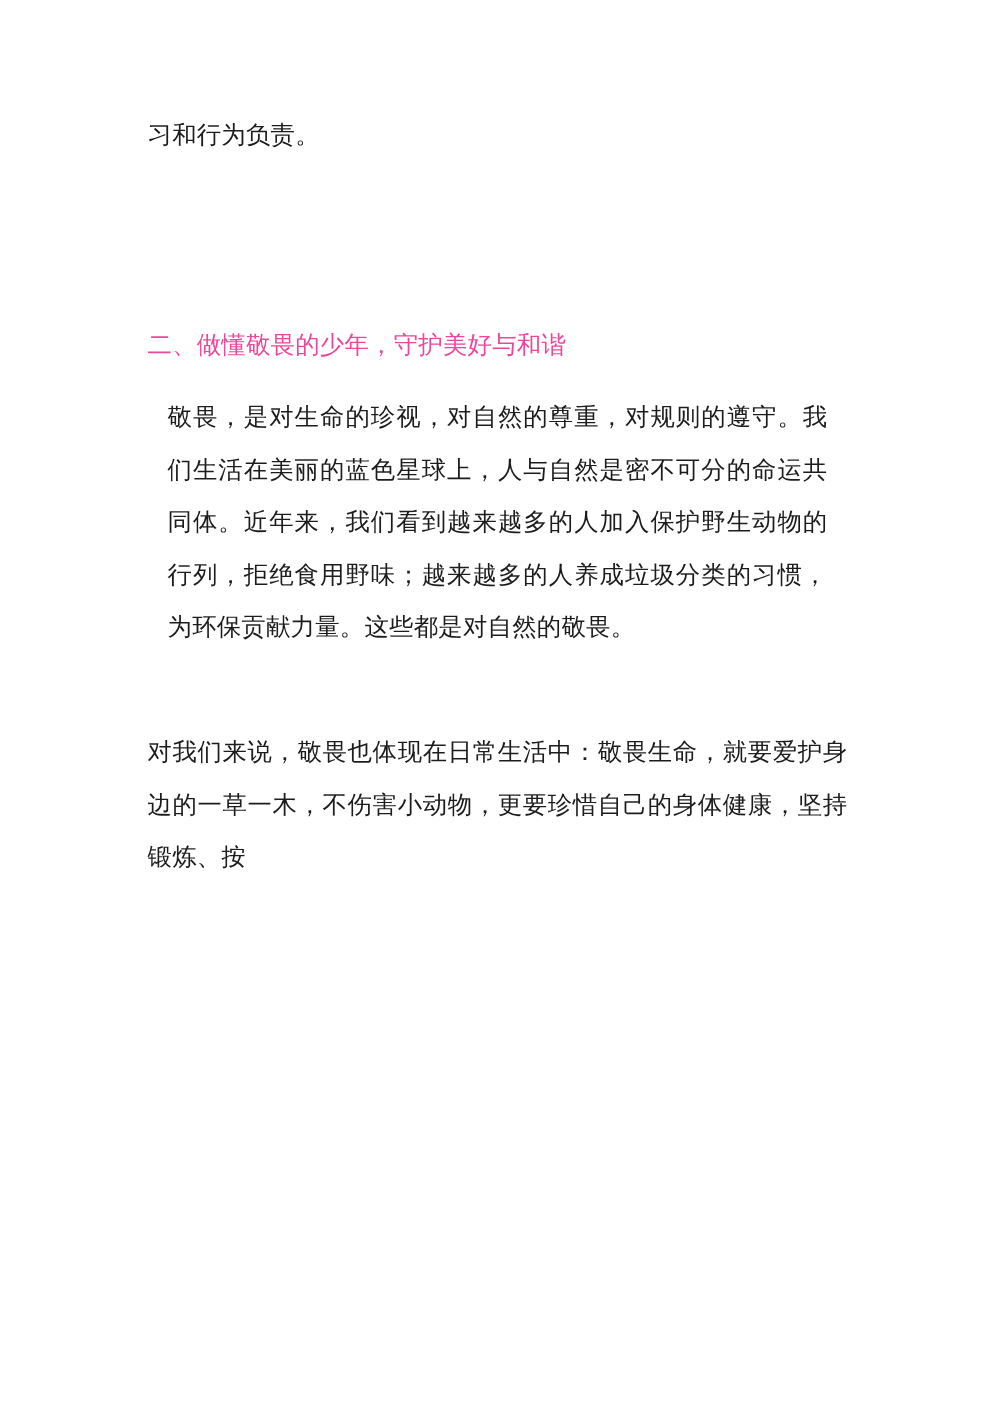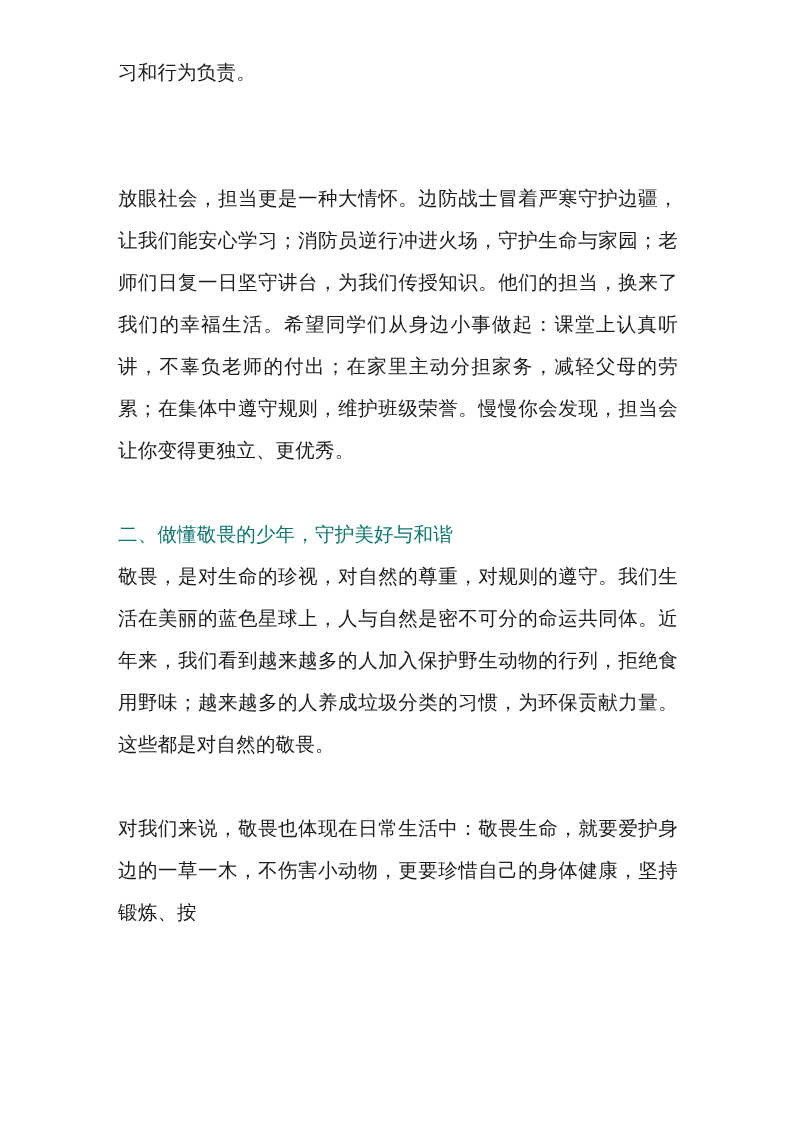--- a/index.html
+++ b/index.html
@@ -13,21 +13,21 @@
     font-family: "Liberation Serif", "DejaVu Serif", serif;
     color: #1a1a1a;
     overflow: hidden;
   }
   .page {
     position: relative;
     width: 793px;
     height: 1122px;
     background: #ffffff;
     box-sizing: border-box;
-    padding: 52px 118px 40px 118px;
+    padding: 88px 118px 40px 118px;
   }
   .doc-body {
     width: 560px;
   }
   .para {
     font-size: 19.5px;
     line-height: 42px;
     text-align: justify;
     text-justify: inter-ideograph;
     margin: 0;
@@ -35,41 +35,40 @@
     color: #1c1c1c;
   }
   .spacer-lg {
     height: 42px;
   }
   .heading {
     font-size: 19.5px;
     line-height: 42px;
     margin: 0;
     font-weight: normal;
-    color: #0f766e;
+    color: #ec4899;
     letter-spacing: 0.2px;
   }
   .tight {
-    margin: 0;
+    margin: 16px;
   }
 </style>
 </head>
 <body>
 
 <div class="page">
   <div class="doc-body">
 
     <p class="para">习和行为负责。</p>
 
     <div class="spacer-lg"></div>
 
 
     <div class="spacer-lg"></div>
 
-    <p class="para">放眼社会，担当更是一种大情怀。边防战士冒着严寒守护边疆，让我们能安心学习；消防员逆行冲进火场，守护生命与家园；老师们日复一日坚守讲台，为我们传授知识。他们的担当，换来了我们的幸福生活。希望同学们从身边小事做起：课堂上认真听讲，不辜负老师的付出；在家里主动分担家务，减轻父母的劳累；在集体中遵守规则，维护班级荣誉。慢慢你会发现，担当会让你变得更独立、更优秀。</p>
 
     <div class="spacer-lg"></div>
 
     <p class="heading">二、做懂敬畏的少年，守护美好与和谐</p>
 
     <p class="para tight">敬畏，是对生命的珍视，对自然的尊重，对规则的遵守。我们生活在美丽的蓝色星球上，人与自然是密不可分的命运共同体。近年来，我们看到越来越多的人加入保护野生动物的行列，拒绝食用野味；越来越多的人养成垃圾分类的习惯，为环保贡献力量。这些都是对自然的敬畏。</p>
 
     <div class="spacer-lg"></div>
 
     <p class="para">对我们来说，敬畏也体现在日常生活中：敬畏生命，就要爱护身边的一草一木，不伤害小动物，更要珍惜自己的身体健康，坚持锻炼、按</p>

